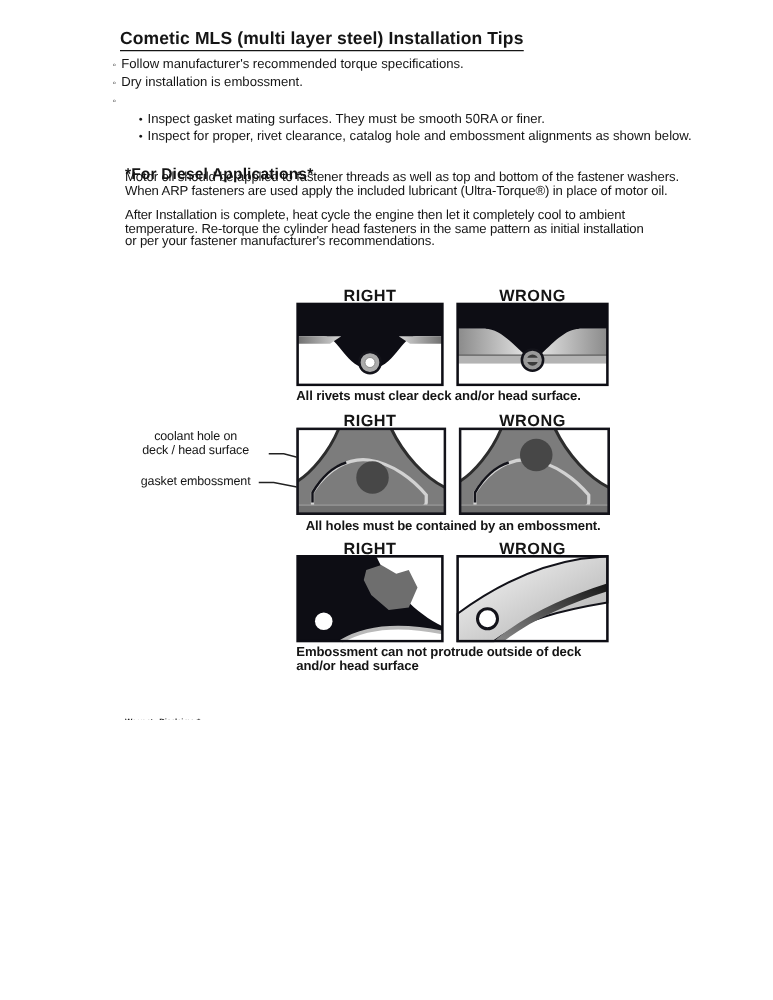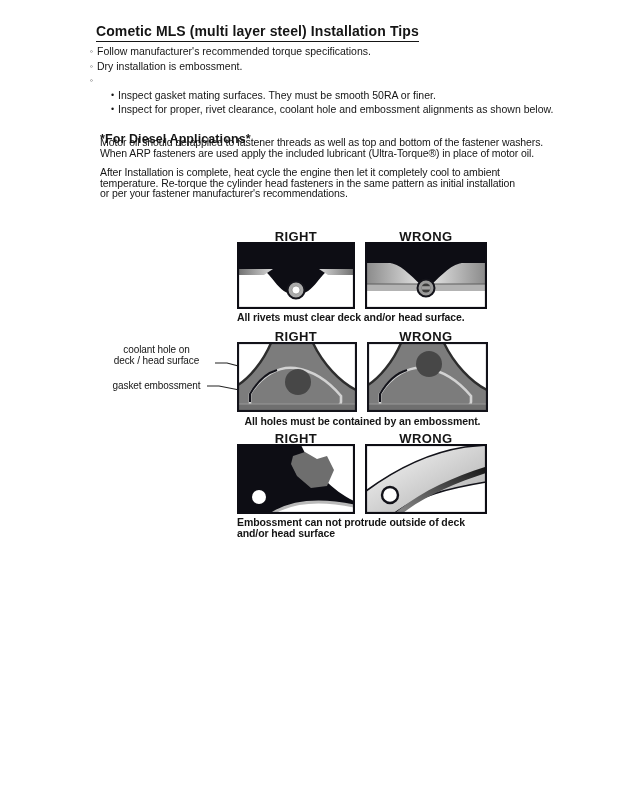--- a/index.html
+++ b/index.html
@@ -50,21 +50,21 @@
       </div>
     <div class="b-item">
         <span class="bm">◦</span>
       </div>
     <div class="b-item b-sub">
         <span class="bm">•</span>
         <span>Inspect gasket mating surfaces.  They must be smooth 50RA or finer.</span>
       </div>
     <div class="b-item b-sub">
         <span class="bm">•</span>
-        <span>Inspect for proper, rivet clearance, coolant hole and embossment alignments as shown below.</span>
+        <span>Inspect for proper, rivet clearance, catalog hole and embossment alignments as shown below.</span>
       </div>
   </div>
 
   <div class="abs h2" style="left:100px;top:132px;">*For Diesel Applications*</div>
   <div class="abs para pre" style="left:100px;top:137px;width:505px;">Motor oil should be applied to fastener threads as well as top and bottom of the fastener washers.
 When ARP fasteners are used apply the included lubricant (Ultra-Torque®) in place of motor oil.</div>
   <div class="abs para pre" style="left:100px;top:167px;width:505px;">After Installation is complete, heat cycle the engine then let it completely cool to ambient
 temperature. Re-torque the cylinder head fasteners in the same pattern as initial installation
 or per your fastener manufacturer's recommendations.</div>
 

